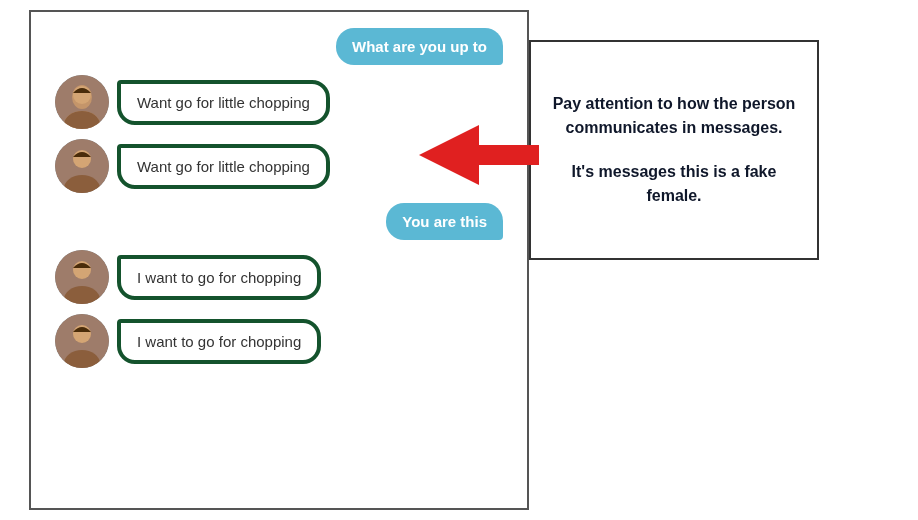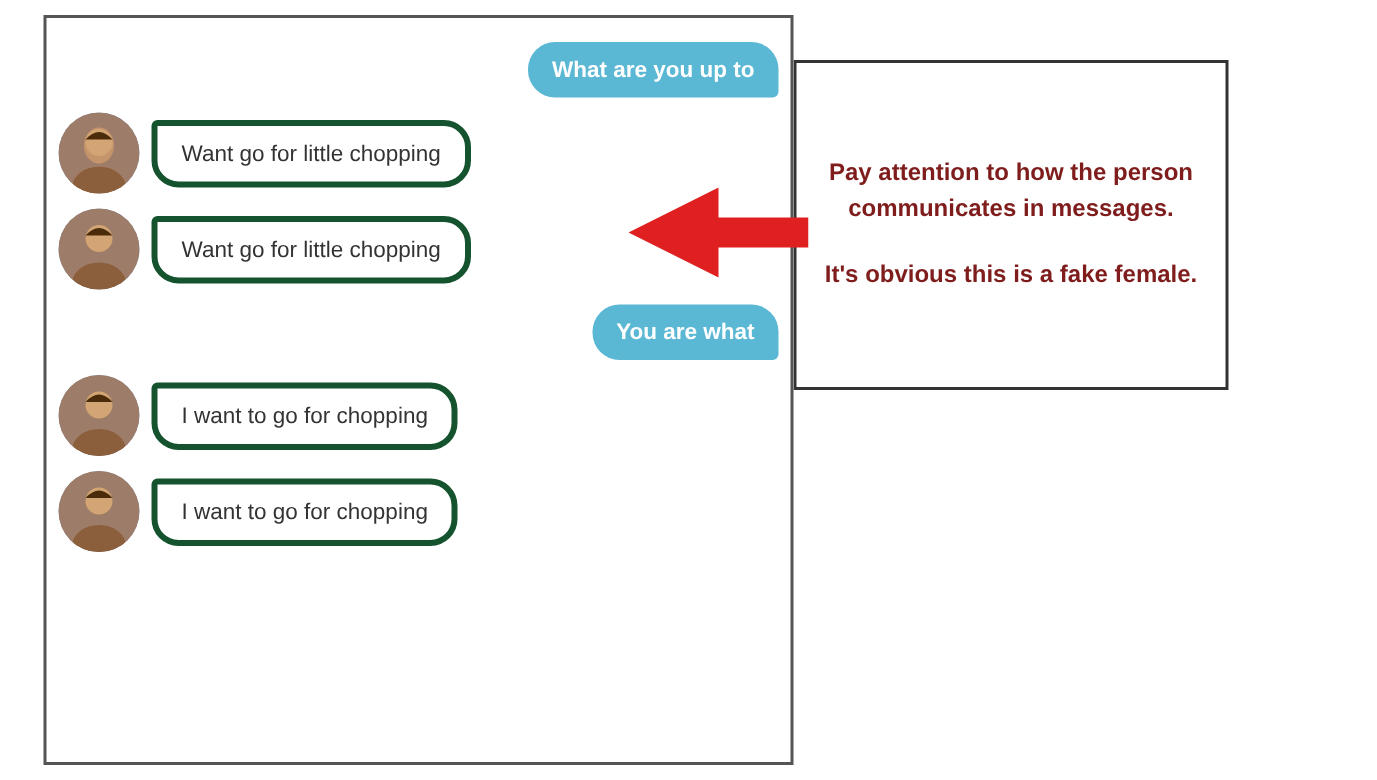--- a/index.html
+++ b/index.html
@@ -20,21 +20,21 @@
       position: relative;
       width: 860px;
       height: 500px;
     }
     
     .chat-panel {
       width: 500px;
       height: 500px;
       border: 2px solid #555;
       background: #fff;
-      padding: 16px 8px;
+      padding: 16px 24px;
       display: flex;
       flex-direction: column;
       gap: 10px;
       overflow: hidden;
       position: relative;
     }
     
     .bubble-out {
       align-self: flex-end;
       background: #5bb8d4;
@@ -89,21 +89,21 @@
     }
     
     .info-box {
       width: 290px;
       min-height: 220px;
       border: 2px solid #333;
       background: #fff;
       padding: 20px 16px;
       font-size: 16px;
       font-weight: bold;
-      color: #7f1d1d;
+      color: #0f172a;
       text-align: center;
       line-height: 1.5;
       display: flex;
       flex-direction: column;
       justify-content: center;
       gap: 20px;
       margin-top: 30px;
     }
     .info-box p {
       font-size: 16px;
@@ -146,21 +146,21 @@
           <path d="M18 18 Q27 8 36 18" fill="#4a2c0a"></path>
         </svg>
       </div>
       <div class="bubble-in">
         <span>Want go for little chopping</span>
       </div>
     </div>
 
 
     <div class="bubble-out">
-      <span>You are what</span>
+      <span>You are this</span>
     </div>
 
     <div class="msg-row">
       <div class="avatar">
         <svg viewBox="0 0 54 54" xmlns="http://www.w3.org/2000/svg">
           <circle cx="27" cy="27" r="27" fill="#9e7c6a"></circle>
           <ellipse cx="27" cy="50" rx="18" ry="14" fill="#8B5E3C"></ellipse>
           <circle cx="27" cy="20" r="9" fill="#d4a574"></circle>
           <path d="M18 18 Q27 8 36 18" fill="#4a2c0a"></path>
         </svg>
@@ -186,15 +186,15 @@
   </div>
 
   <div class="arrow-container">
     <svg viewBox="0 0 120 80" xmlns="http://www.w3.org/2000/svg" width="120" height="80">
       <polygon points="0,40 60,10 60,30 120,30 120,50 60,50 60,70" fill="#e02020"></polygon>
     </svg>
   </div>
 
   <div class="info-box">
     <p>Pay attention to how the person communicates in messages.</p>
-    <p>It's obvious this is a fake female.</p>
+    <p>It's messages this is a fake female.</p>
   </div>
 </div>
 
 </body></html>

